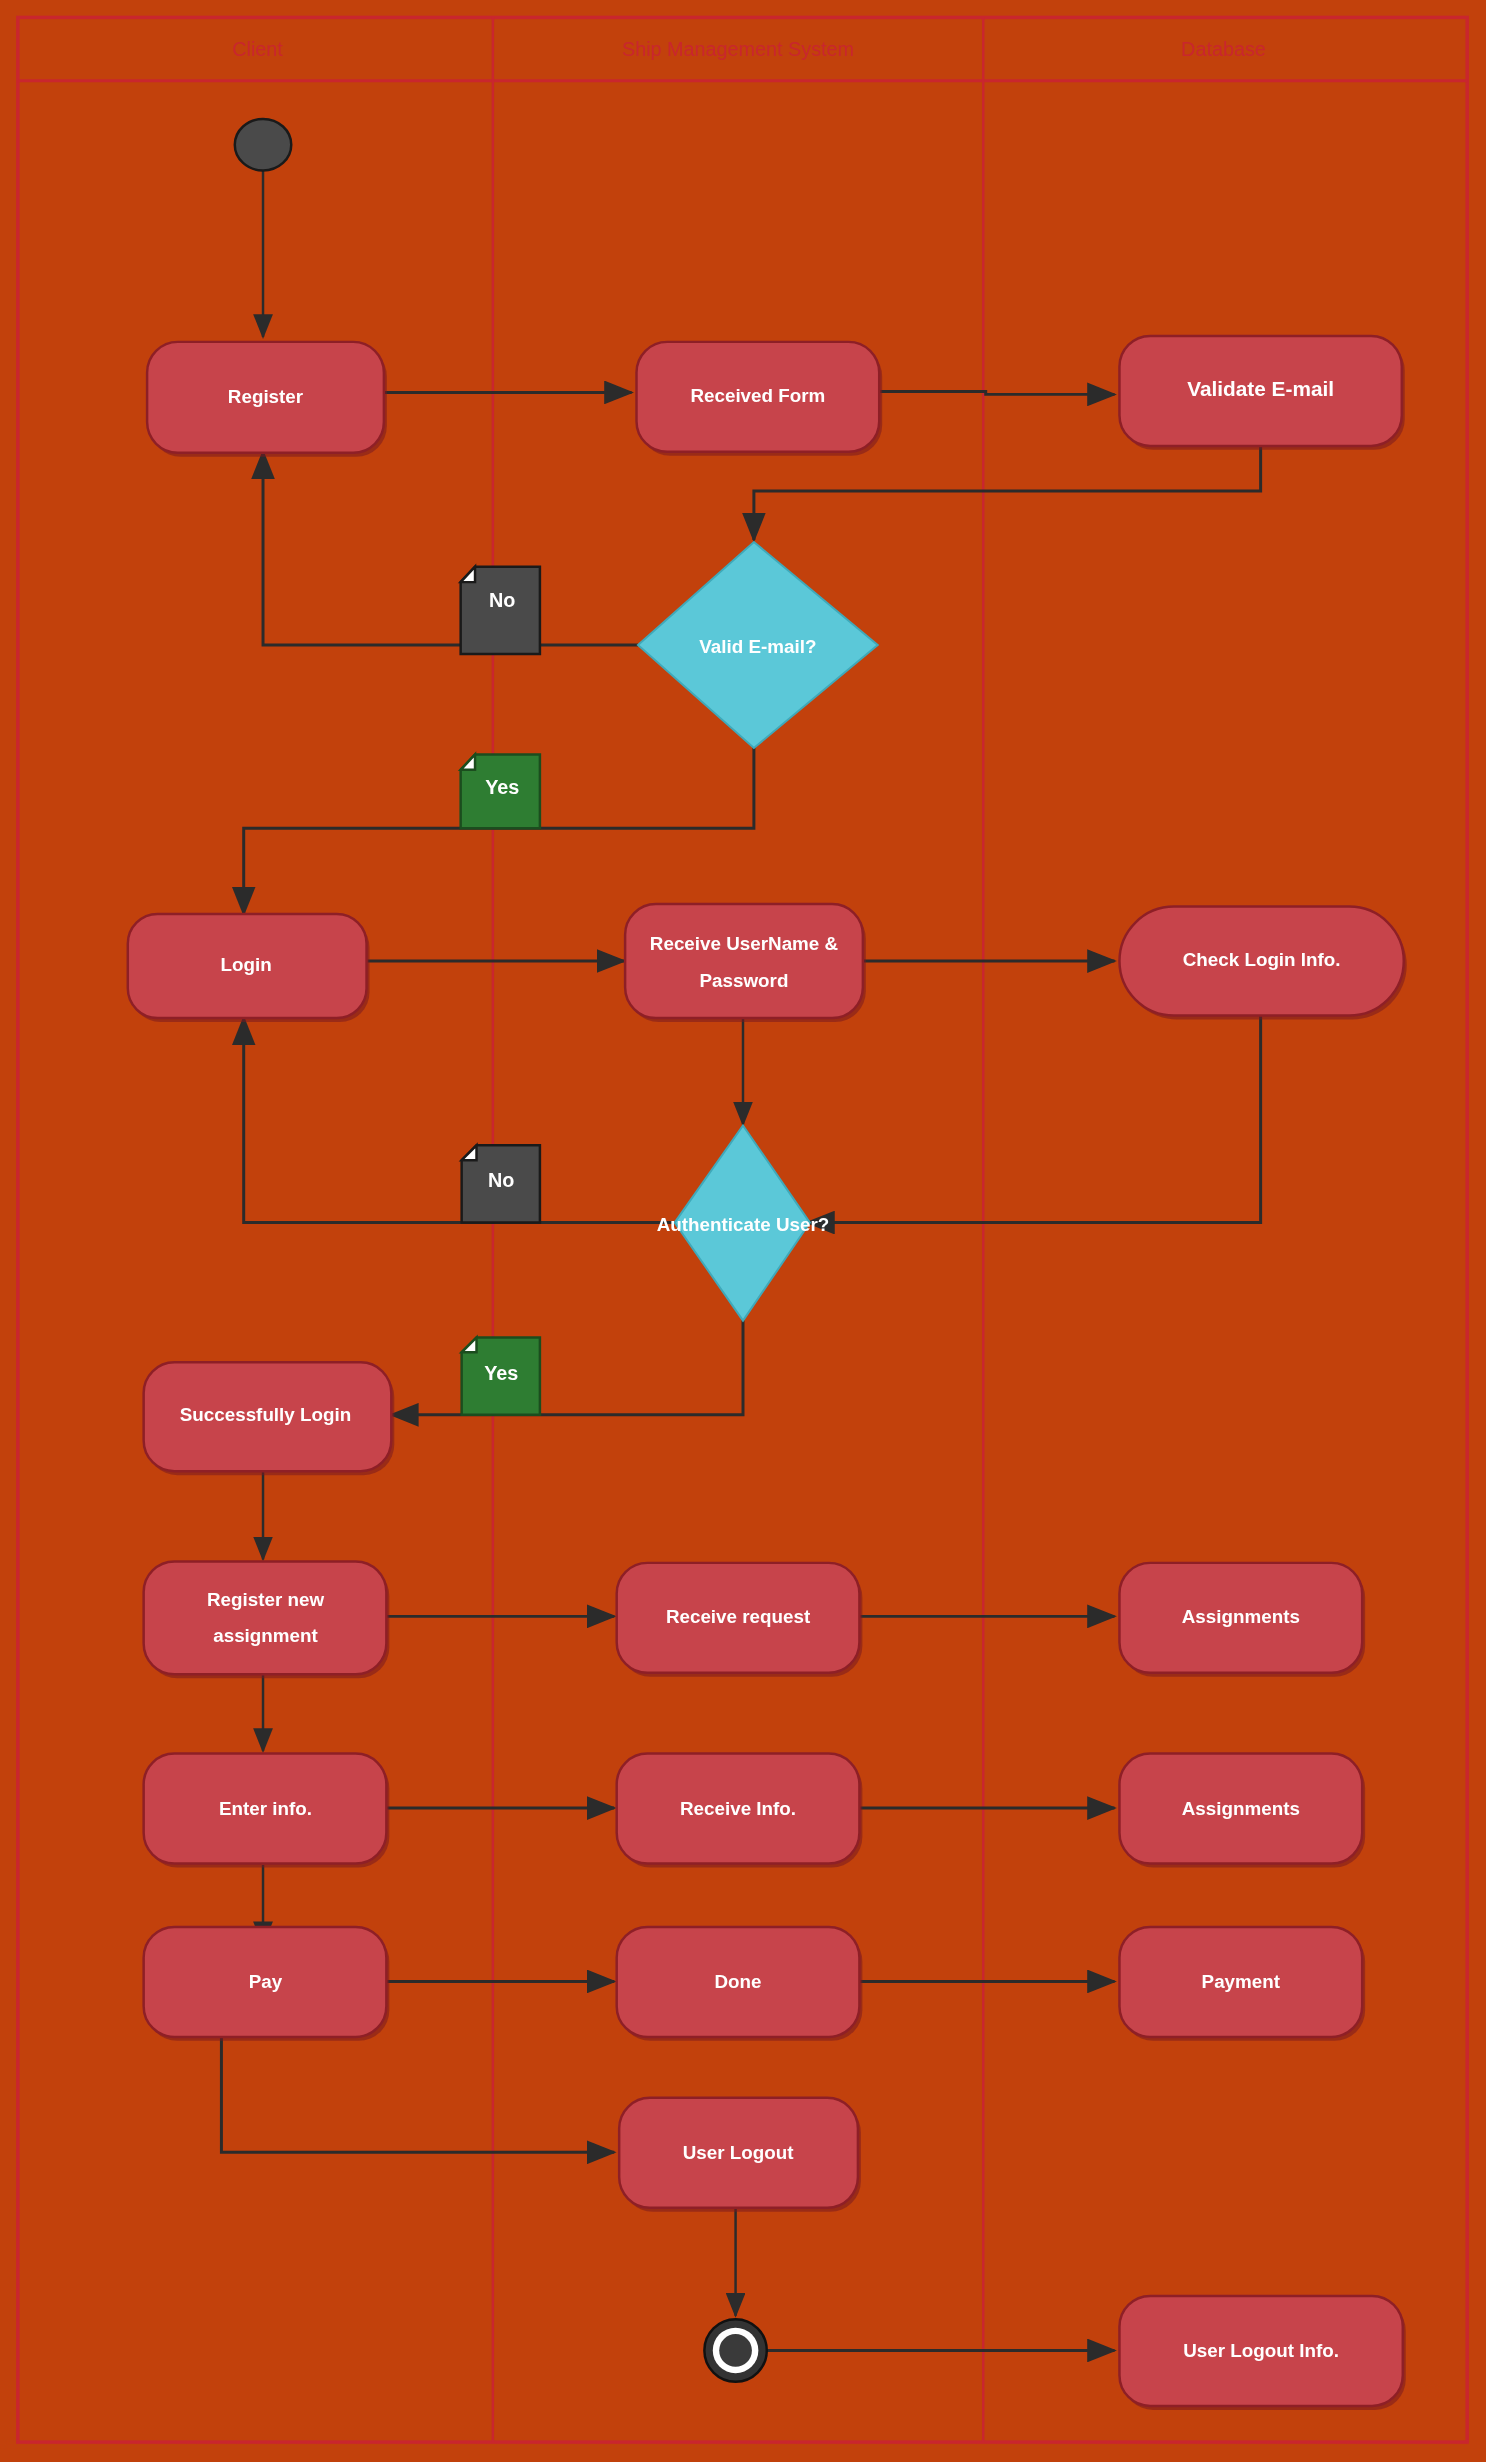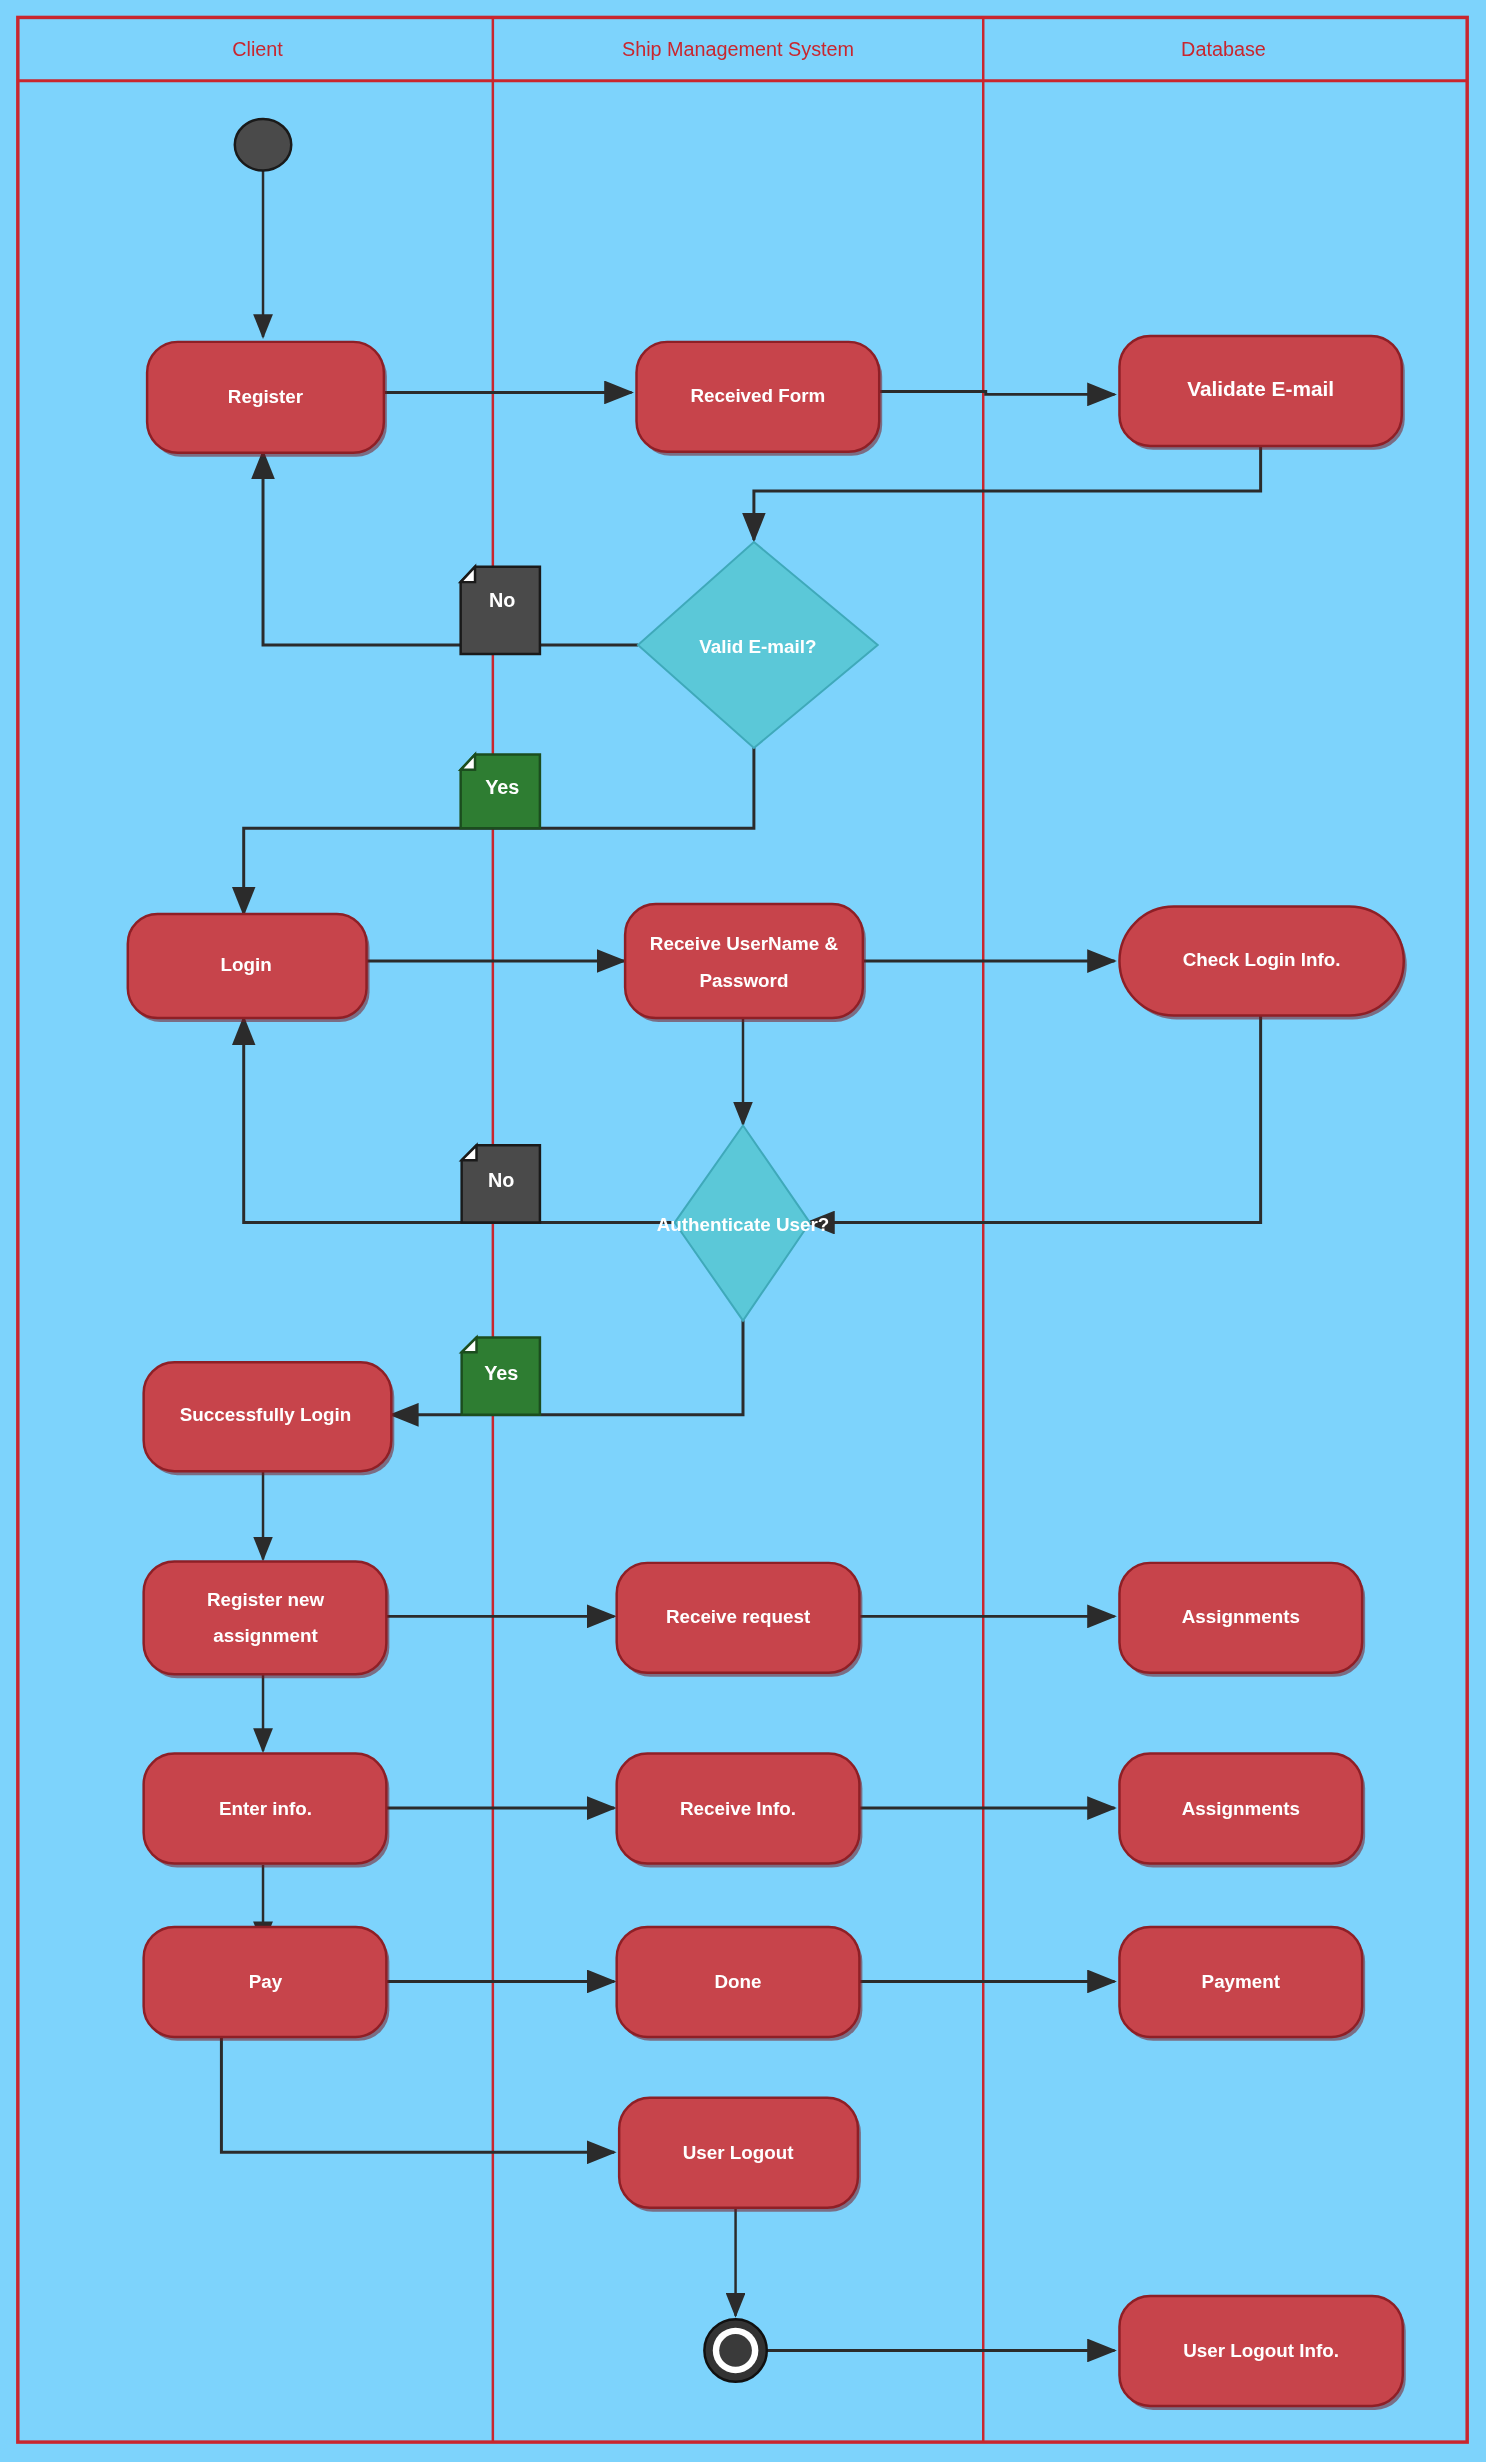--- a/index.html
+++ b/index.html
@@ -1,18 +1,18 @@
 <!DOCTYPE html>
 <html style="font-size:8px"><head>
 <meta charset="utf-8">
 <title>Activity Diagram</title>
 <style>
   html,body{margin:0;padding:0;background:#ffffff;}
   body{font-family:"Liberation Sans",sans-serif;}
-  #stage{position:relative;width:1486px;height:2462px;background:#7dd3fc;overflow:hidden;}
+  #stage{position:relative;width:1486px;height:2462px;background:#c2410c;overflow:hidden;}
   svg#diagram{position:absolute;left:0;top:0;width:1486px;height:2462px;display:block;}
   .lane-title{font-family:"Liberation Sans",sans-serif;font-size:40px;fill:#C9262E;font-weight:400;}
   .node-label{font-family:"Liberation Sans",sans-serif;font-size:38px;fill:#ffffff;font-weight:700;}
   .node-label-lg{font-family:"Liberation Sans",sans-serif;font-size:42px;fill:#ffffff;font-weight:700;}
   .note-label{font-family:"Liberation Sans",sans-serif;font-size:40px;fill:#ffffff;font-weight:700;}
   .dec-label{font-family:"Liberation Sans",sans-serif;font-size:38px;fill:#ffffff;font-weight:700;}
   .act{fill:#C7444B;stroke:#8E1F26;stroke-width:5;}
   .dec{fill:#5BC8D8;stroke:#3FA9BA;stroke-width:4;}
   .note-no{fill:#4A4A4A;stroke:#1A1A1A;stroke-width:5;}
   .note-yes{fill:#2E7D32;stroke:#1B4D1E;stroke-width:5;}

